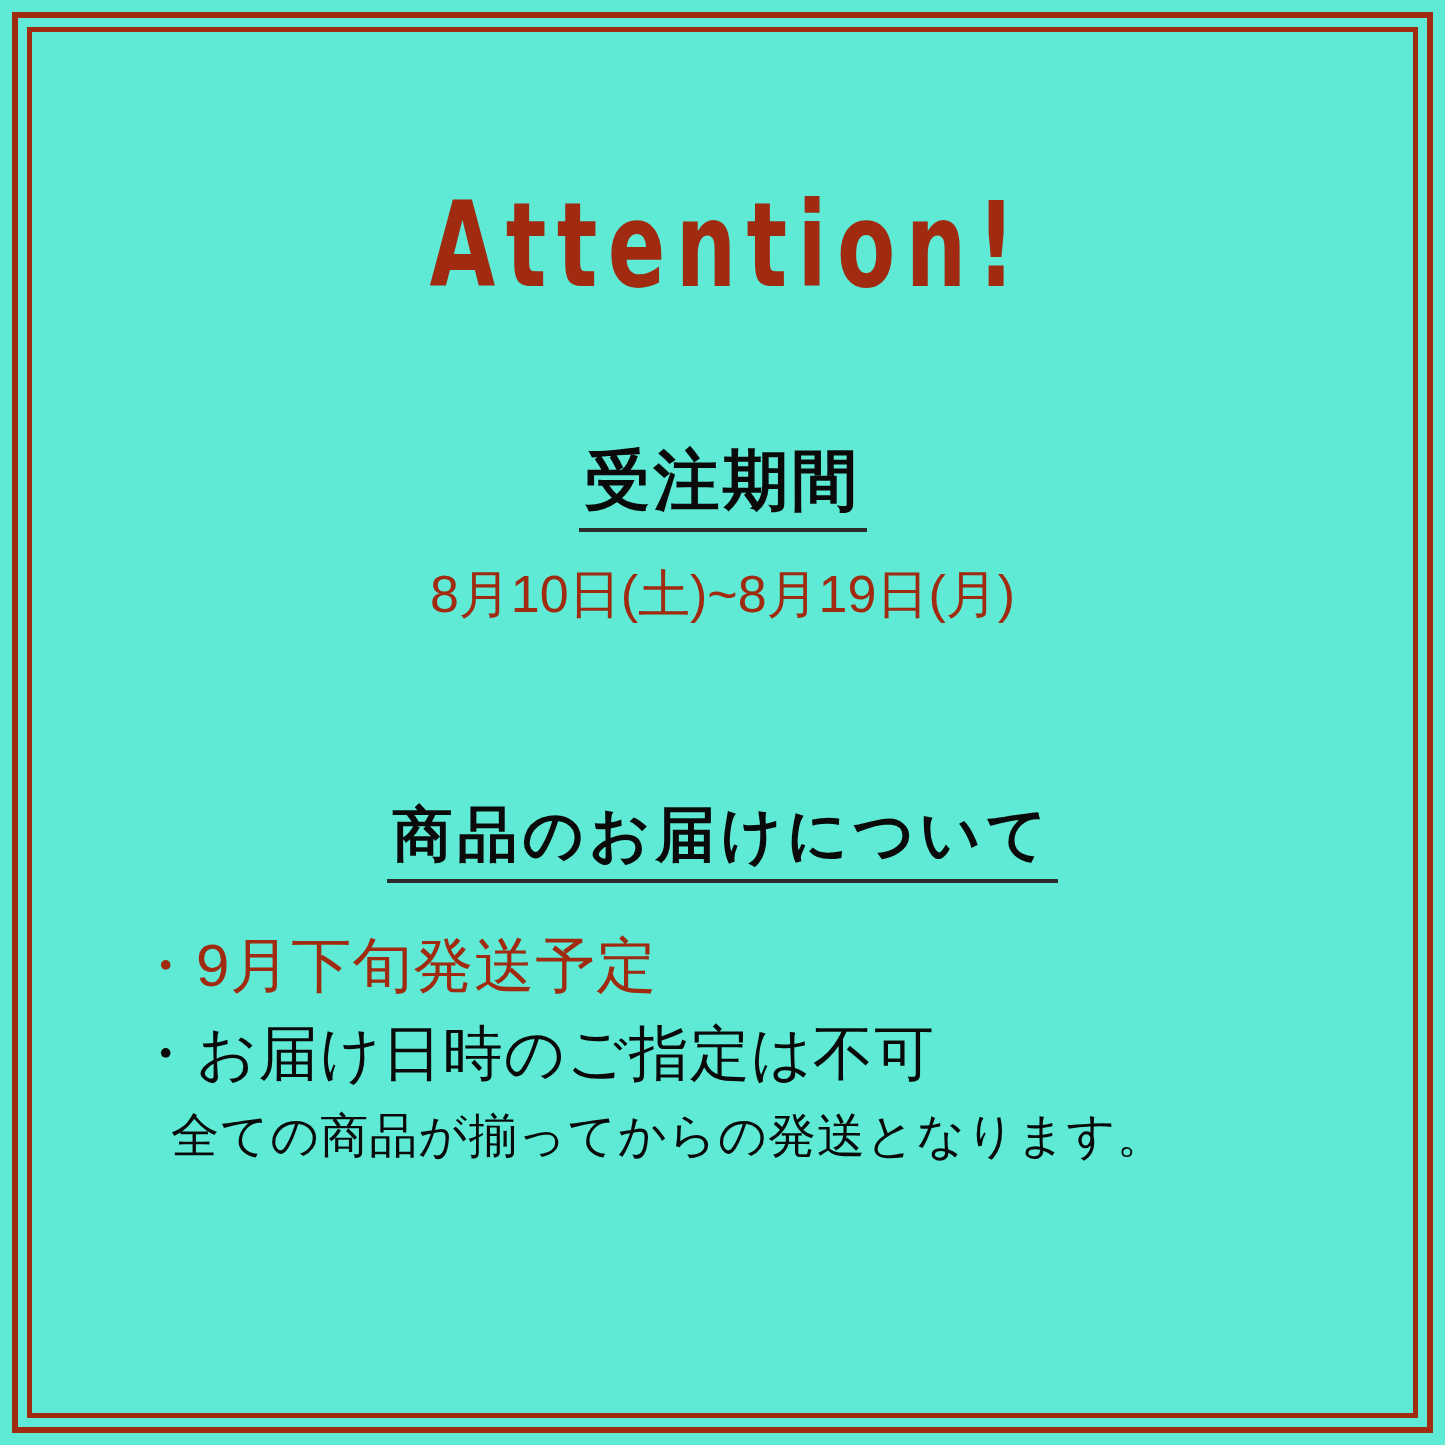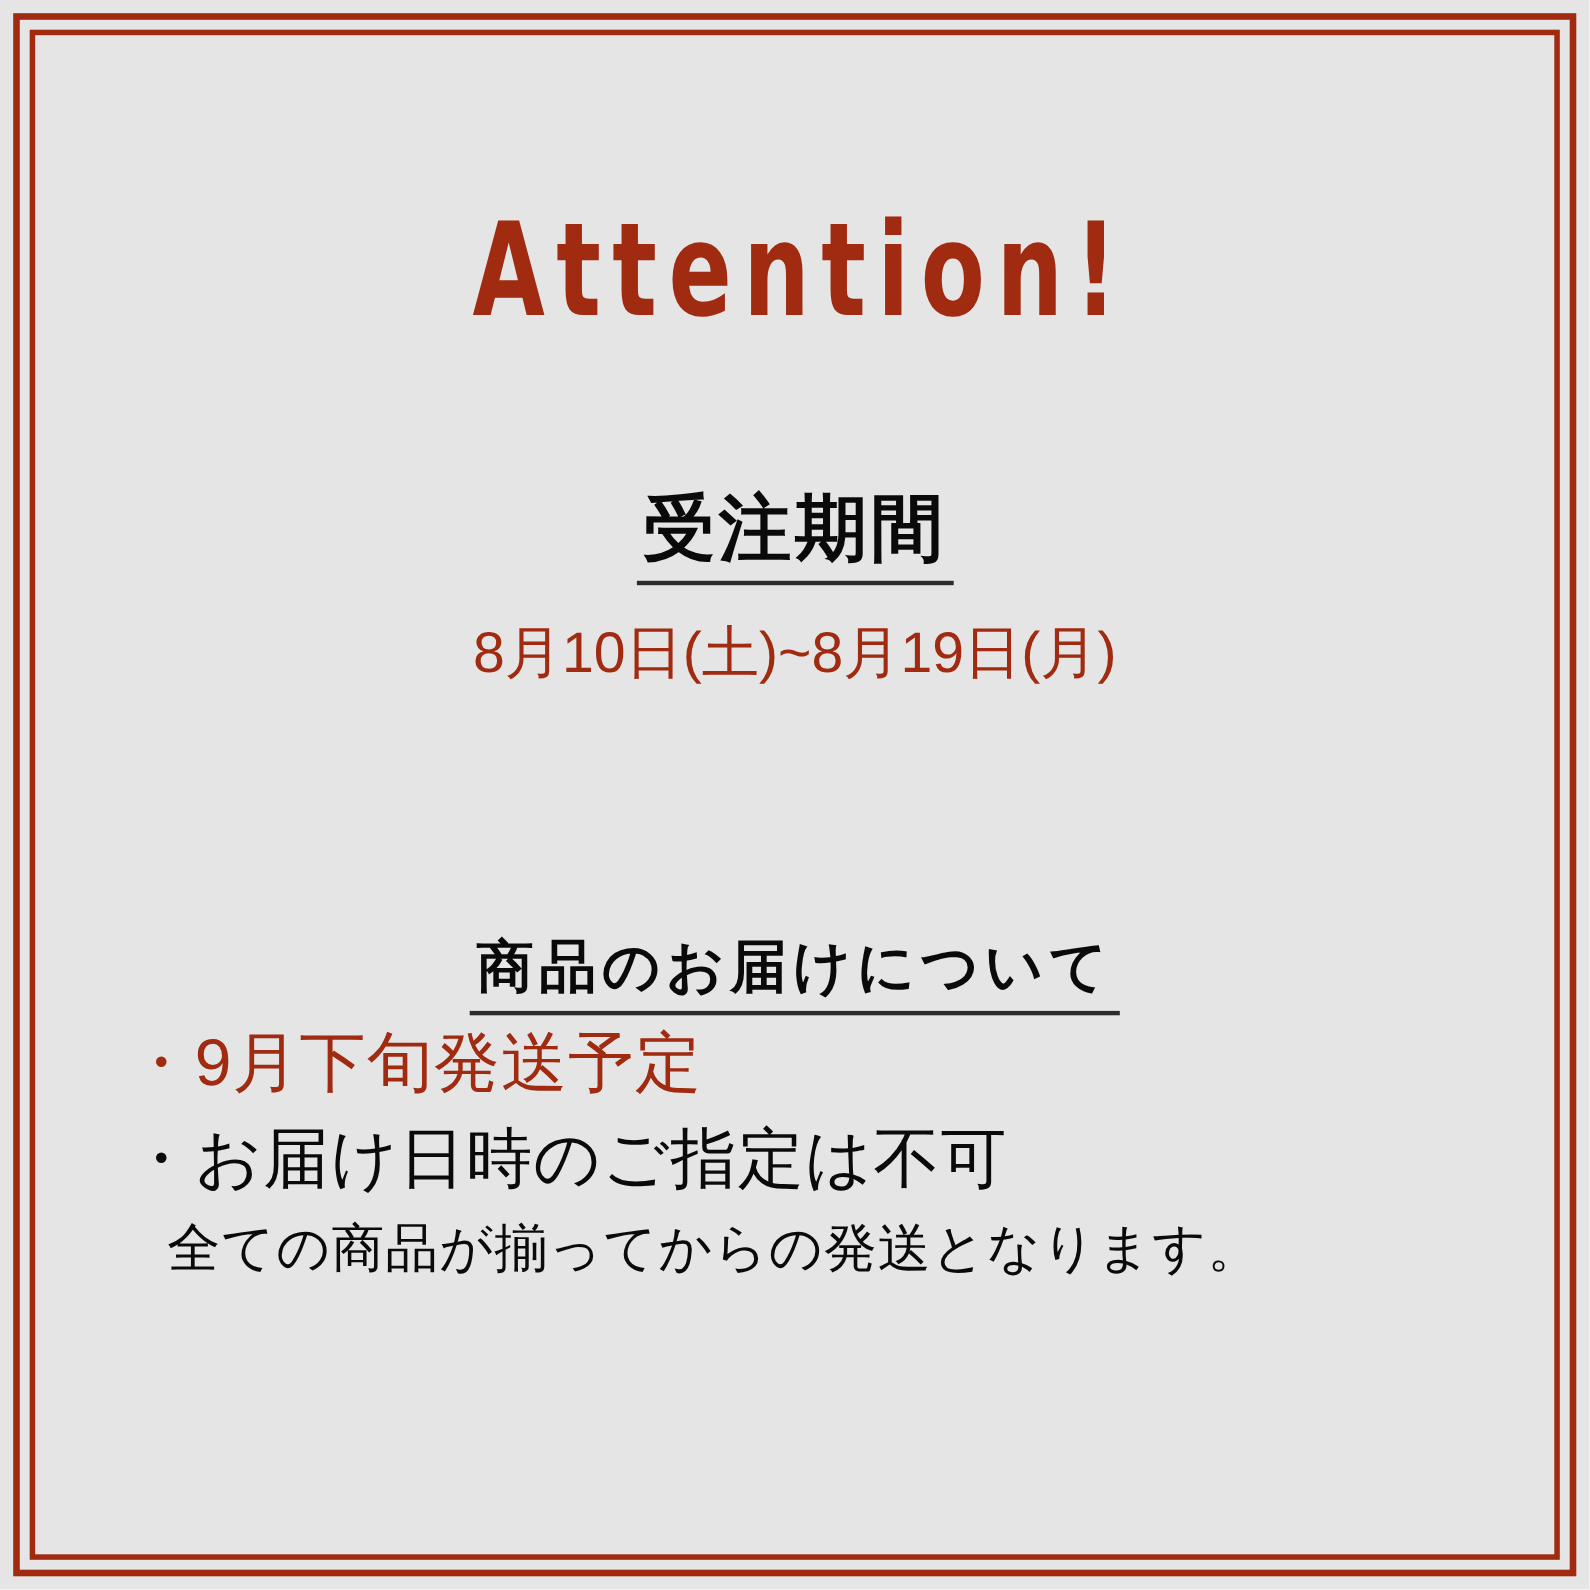--- a/index.html
+++ b/index.html
@@ -12,21 +12,21 @@
     height: 1445px;
     font-family: "Liberation Sans", "DejaVu Sans", sans-serif;
     -webkit-font-smoothing: antialiased;
   }
 
   
   #notice-card {
     position: relative;
     width: 1445px;
     height: 1445px;
-    background: #e5e5e5;
+    background: #5eead4;
     box-sizing: border-box;
     overflow: hidden;
   }
   .frame-outer {
     position: absolute;
     left: 12px;
     top: 12px;
     right: 12px;
     bottom: 12px;
     border: 6px solid var(--brand, #A02B11);
@@ -88,22 +88,22 @@
   }
   #head-order-period {
     top: 447px;
     font-size: 66px;
   }
   #head-order-period .head-text {
     letter-spacing: 3px;
     padding-bottom: 15px;
   }
   #head-delivery {
-    top: 853px;
-    font-size: 52px;
+    top: 805px;
+    font-size: 60px;
   }
   #head-delivery .head-text {
     letter-spacing: 5px;
     padding-bottom: 14px;
   }
 
   
   .date-line {
     position: absolute;
     top: 568px;
@@ -114,21 +114,21 @@
     font-size: 52px;
     font-weight: 400;
     letter-spacing: 0px;
     line-height: 1.0;
     white-space: nowrap;
   }
 
   
   .bullets {
     position: absolute;
-    left: 116px;
+    left: 135px;
     top: 925px;
     width: 1250px;
   }
   .bullet-row {
     font-size: 60px;
     font-weight: 500;
     line-height: 82px;
     white-space: nowrap;
     letter-spacing: 1px;
   }

